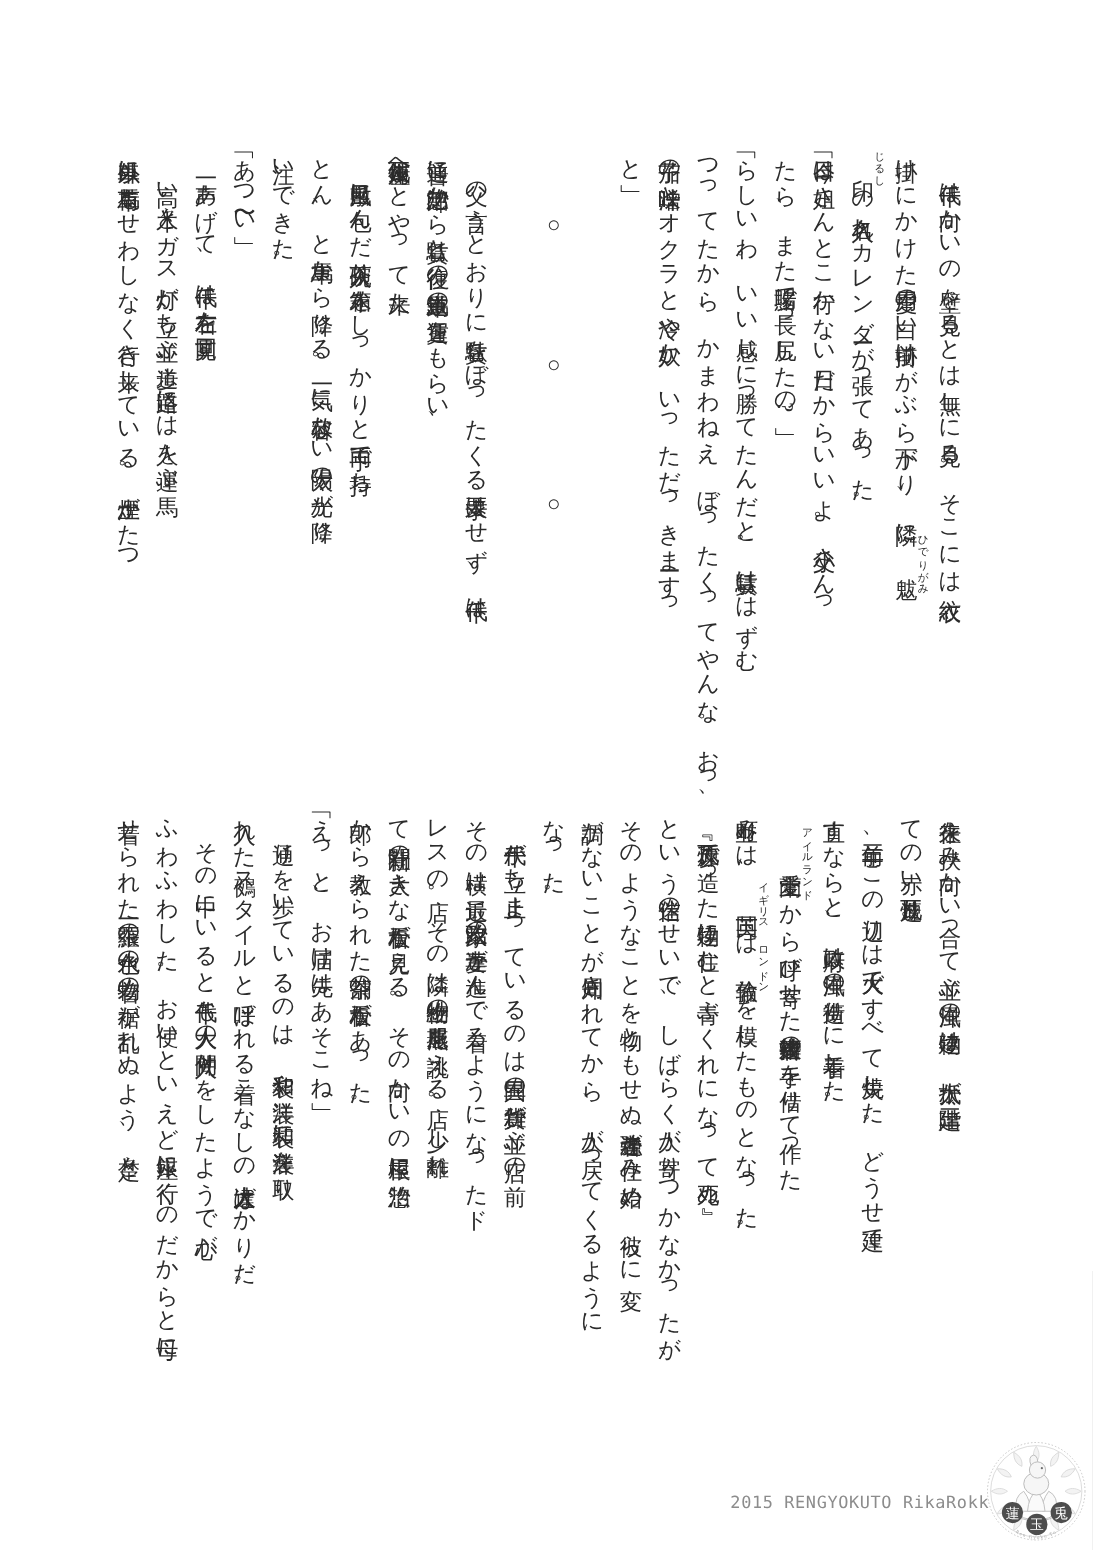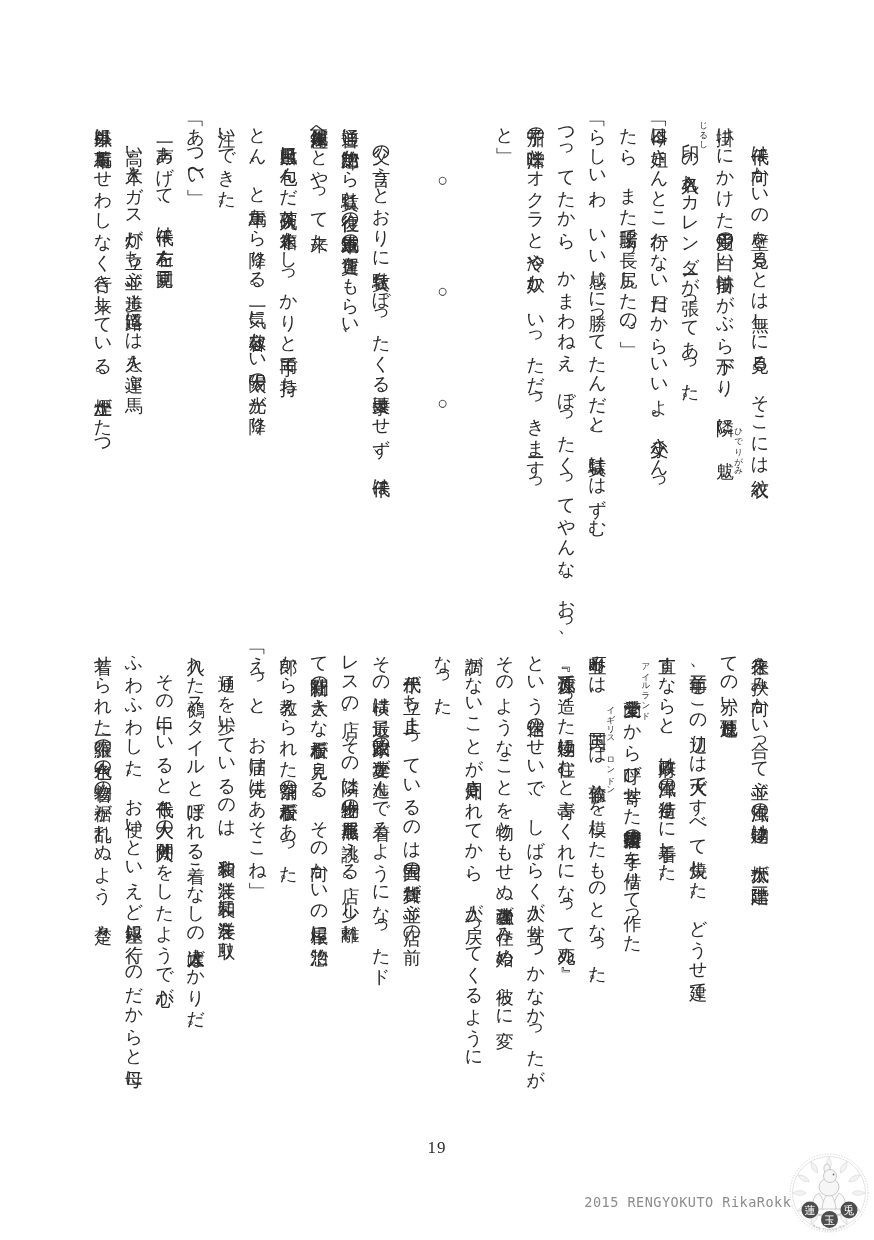--- a/index.html
+++ b/index.html
@@ -85,21 +85,20 @@
       <div class="vline">て新聞社の大きな看板が見える。その向かいの屋根に惣治</div>
       <div class="vline">郎から教えられた茶舗の看板があった。</div>
       <div class="vline">「えっと、お届け先はあそこね」</div>
       <div class="vline">　通りを歩いているのは、和装や洋装、和装に洋装を取り</div>
       <div class="vline">入れた鵺スタイルと呼ばれる着こなしの大人達ばかりだ。</div>
       <div class="vline">　その中にいると千代も大人の仲間入りをしたようで心が</div>
       <div class="vline">ふわふわした。お使いといえど銀座に行くのだからと母に</div>
       <div class="vline">着せられた一張羅の水色の着物の裾が乱れぬよう、楚々と</div>
     </div>
 
-  <div class="page-number">19</div>
 
   <div class="credit">2015 RENGYOKUTO RikaRokka</div>
 
   <svg class="logo" viewBox="0 0 80 80" xmlns="http://www.w3.org/2000/svg">
 
     <circle cx="40" cy="40" r="39" fill="#ffffff" stroke="#c5c5c5" stroke-width="0.8" stroke-dasharray="1.2 1.6"></circle>
     <circle cx="40" cy="40" r="36.5" fill="none" stroke="#d7d7d7" stroke-width="0.7"></circle>
 
     <g stroke="#d5d5d5" fill="#f3f3f3" stroke-width="0.6">
       <path id="petal" d="M40,4 C43,9 43,13 40,17 C37,13 37,9 40,4 Z"></path>

